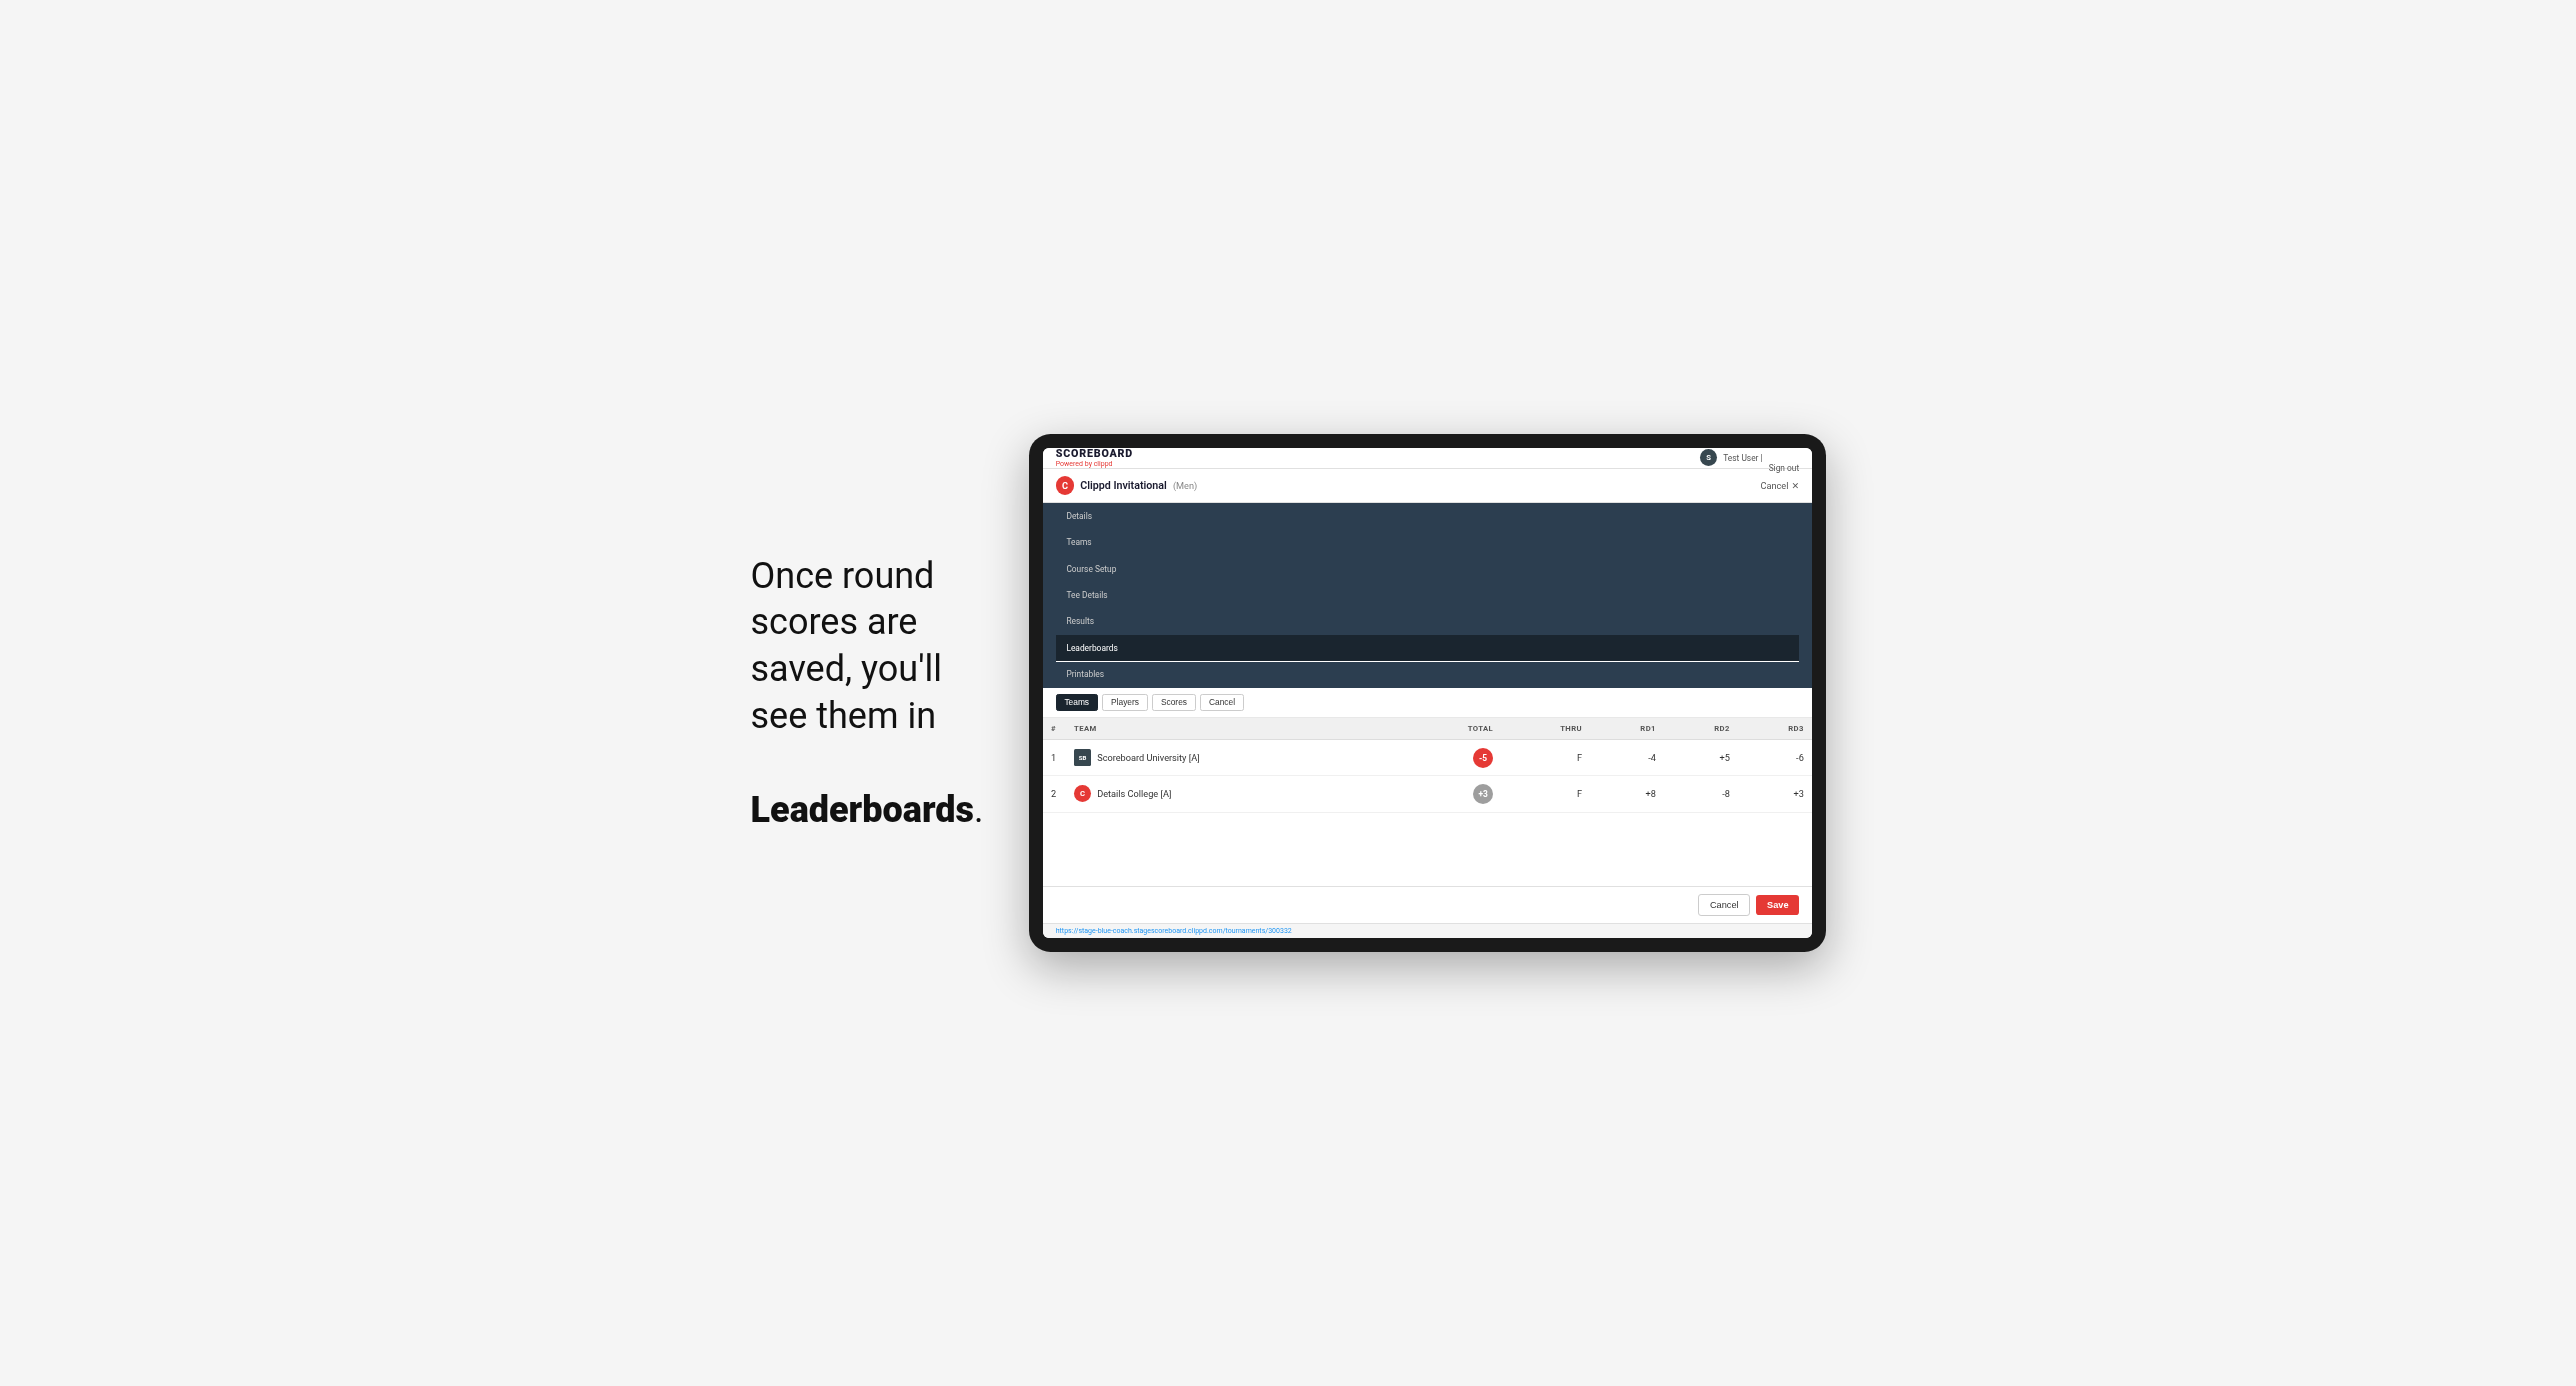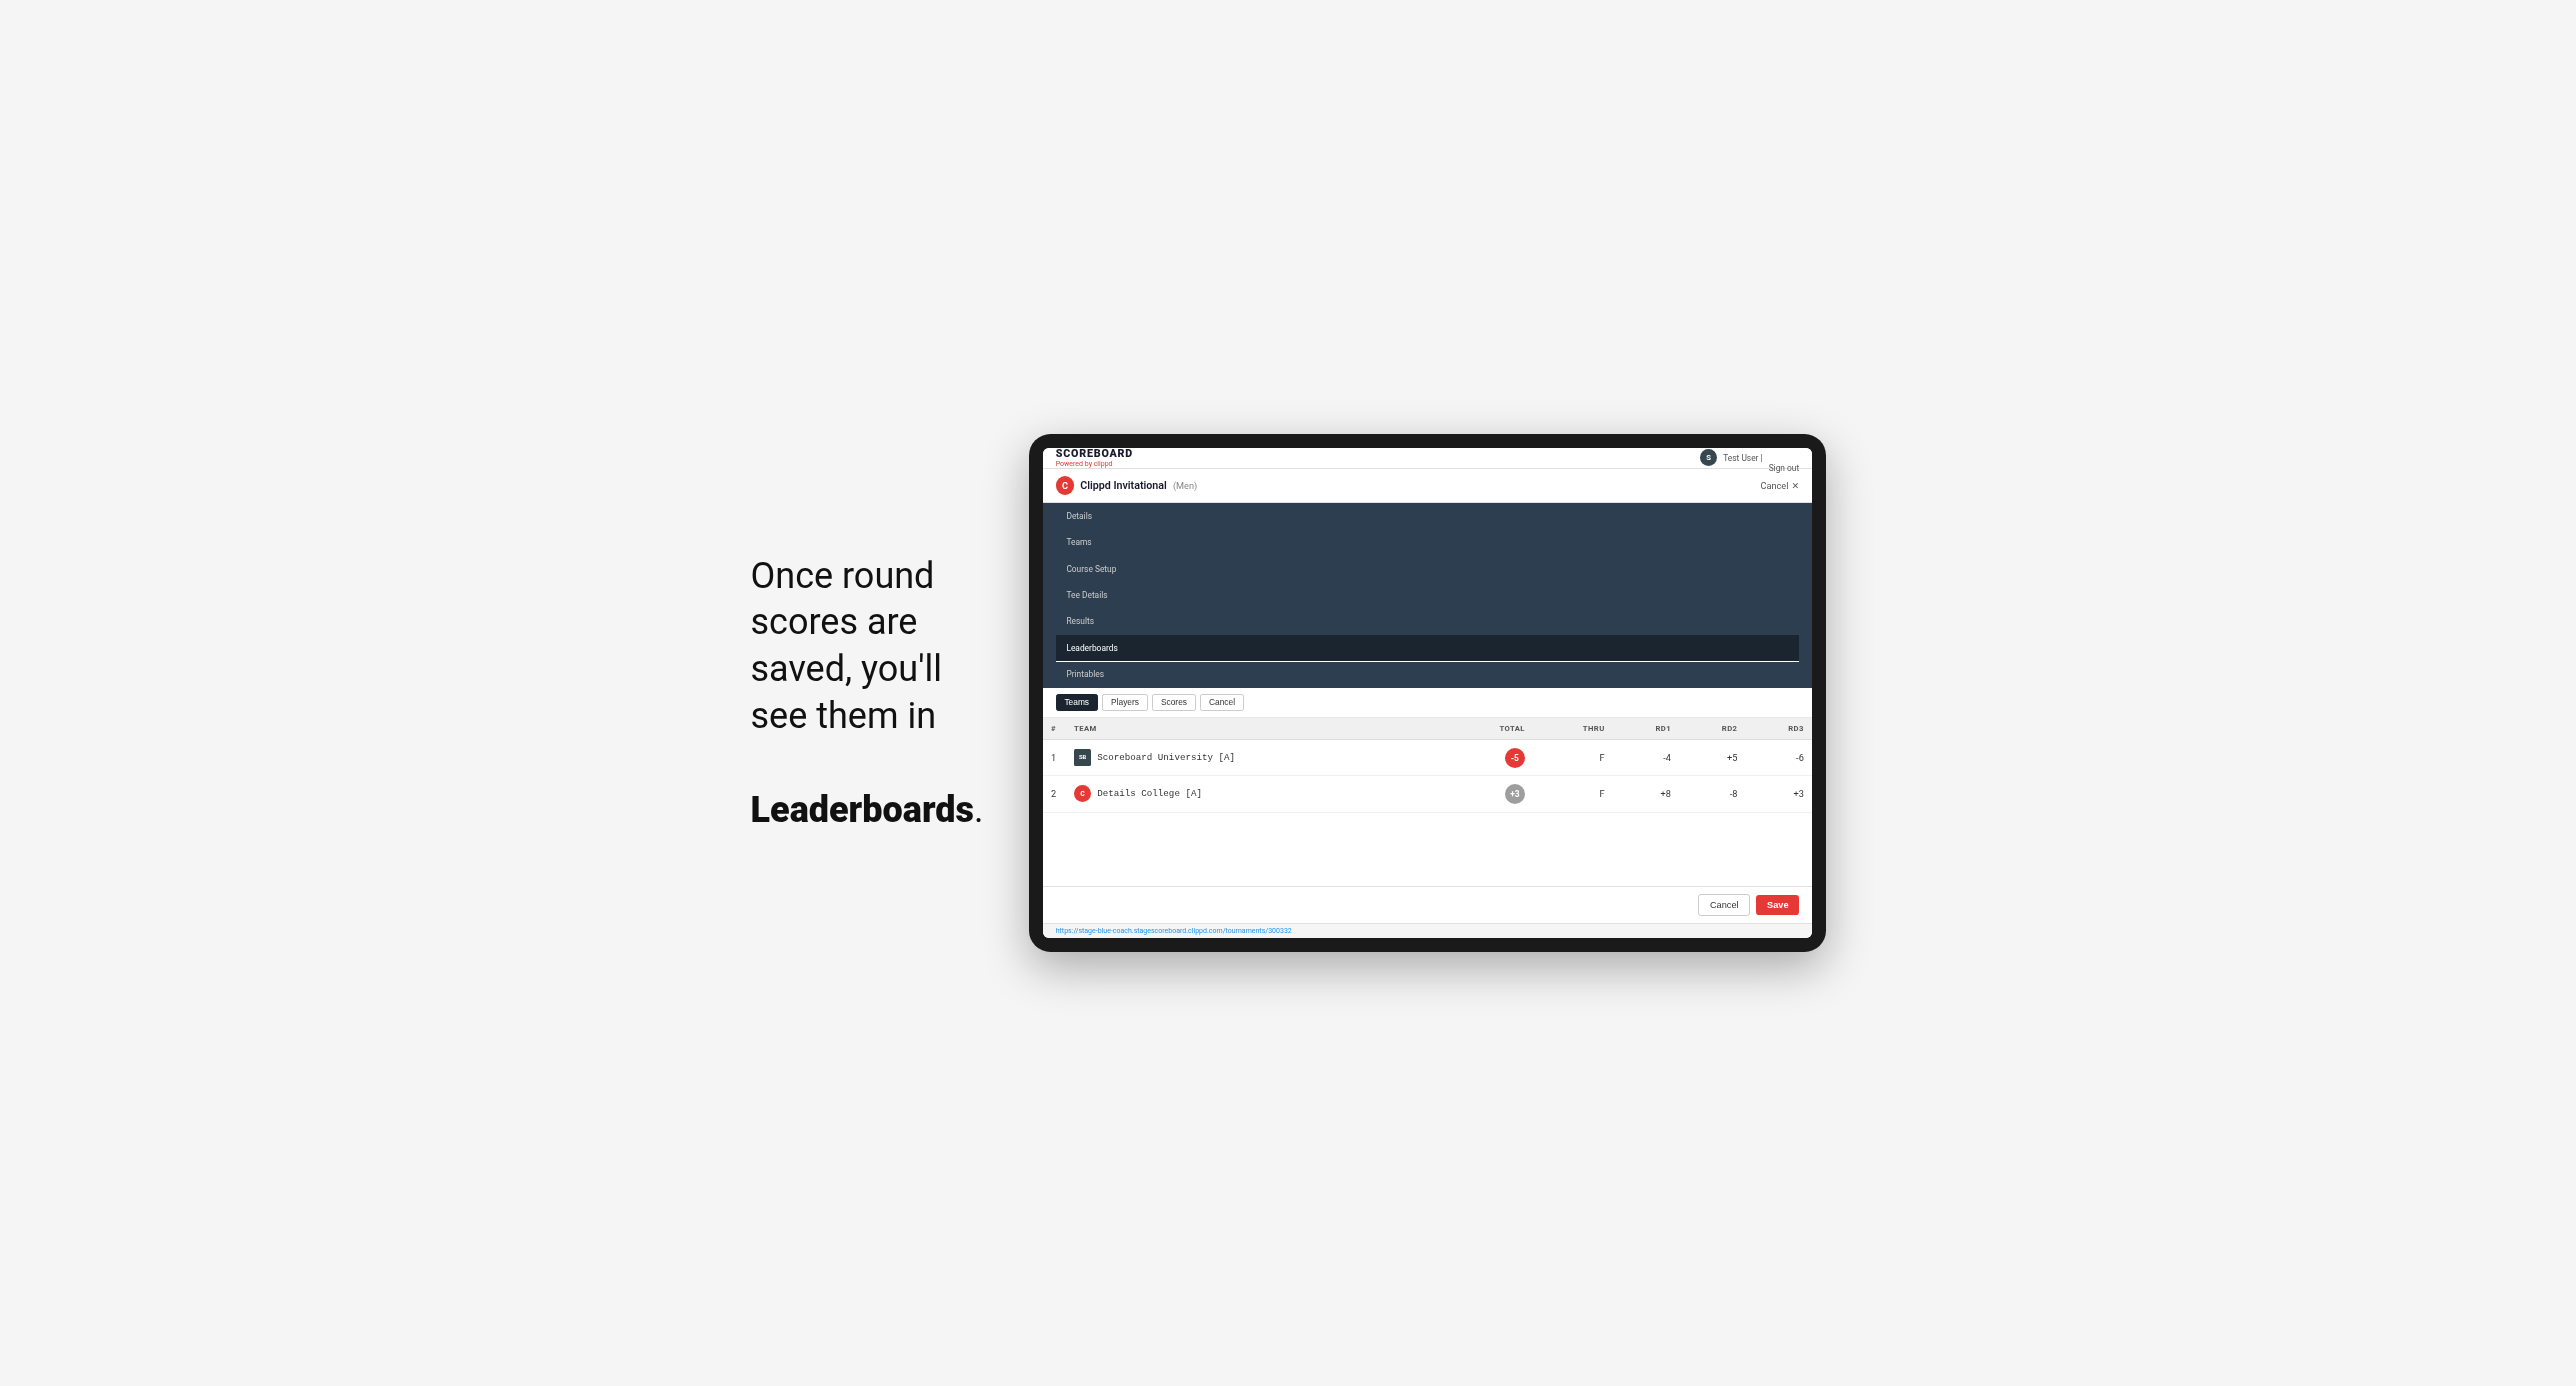--- a/index.html
+++ b/index.html
@@ -223,21 +223,20 @@
       border-bottom: 0.8px solid #f0f0f0;
       color: #333;
     }
     .leaderboard-table td.right {
       text-align: right;
     }
     .team-row {
       display: flex;
       align-items: center;
       gap: 6.1px;
-      font-family: Liberation Mono, monospace;
     }
     .team-logo-sb {
       width: 17px;
       height: 17px;
       background: #37474f;
       border-radius: 1.5px;
       display: flex;
       align-items: center;
       justify-content: center;
       color: #fff;

